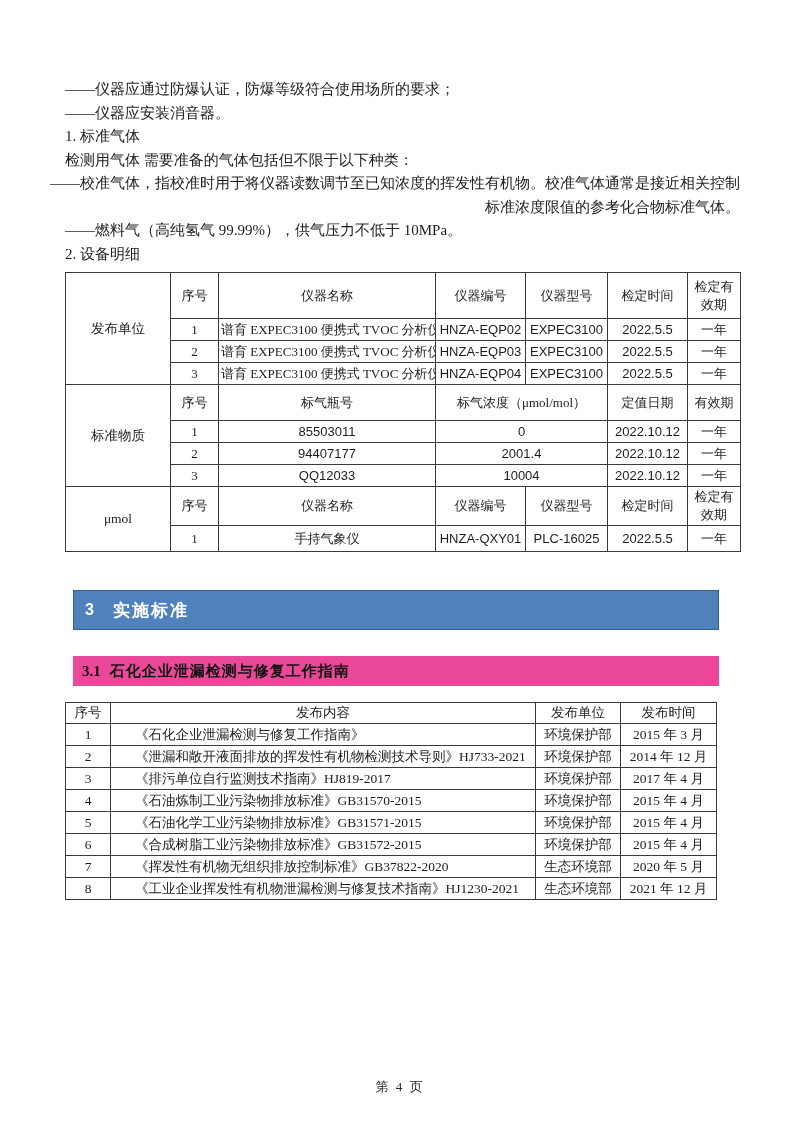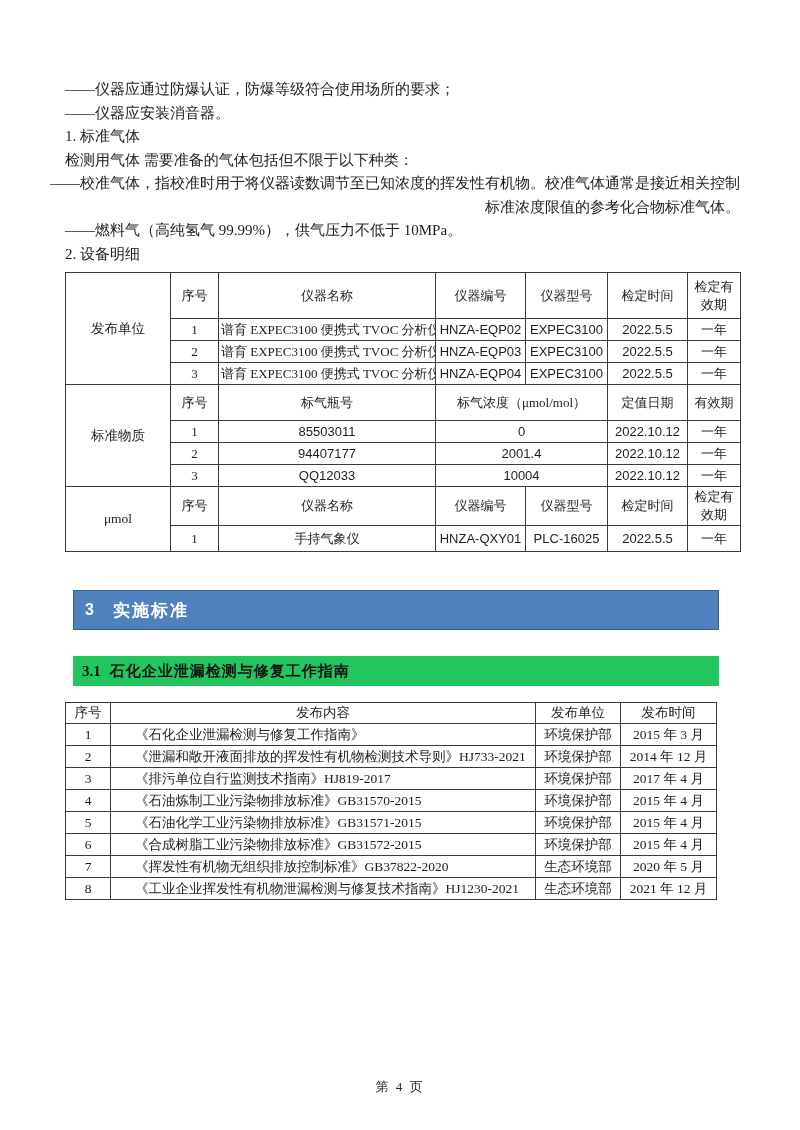--- a/index.html
+++ b/index.html
@@ -50,21 +50,21 @@
     display: flex; align-items: center;
     color: #ffffff; font-family: "Liberation Sans", "DejaVu Sans", sans-serif;
     font-weight: 700;
   }
   .banner .bn { font-size: 16px; margin-left: 11px; }
   .banner .bt { font-size: 17px; margin-left: 19px; letter-spacing: 2px; }
 
   
   .subhead {
     margin: 26px 0 16px 8px; width: 646px; height: 30px;
-    background: #22c55e; display: flex; align-items: center;
+    background: #ec4899; display: flex; align-items: center;
     font-weight: 700; color: #111111;
   }
   .subhead .sn { font-size: 15px; margin-left: 9px; }
   .subhead .st { font-size: 15px; margin-left: 9px; letter-spacing: 1px; }
 
   
   .t2 {
     border-collapse: collapse; table-layout: fixed;
     width: 651px; margin-top: 14px;
     border: 1.5px solid #2f2f2f; font-size: 13.5px;

